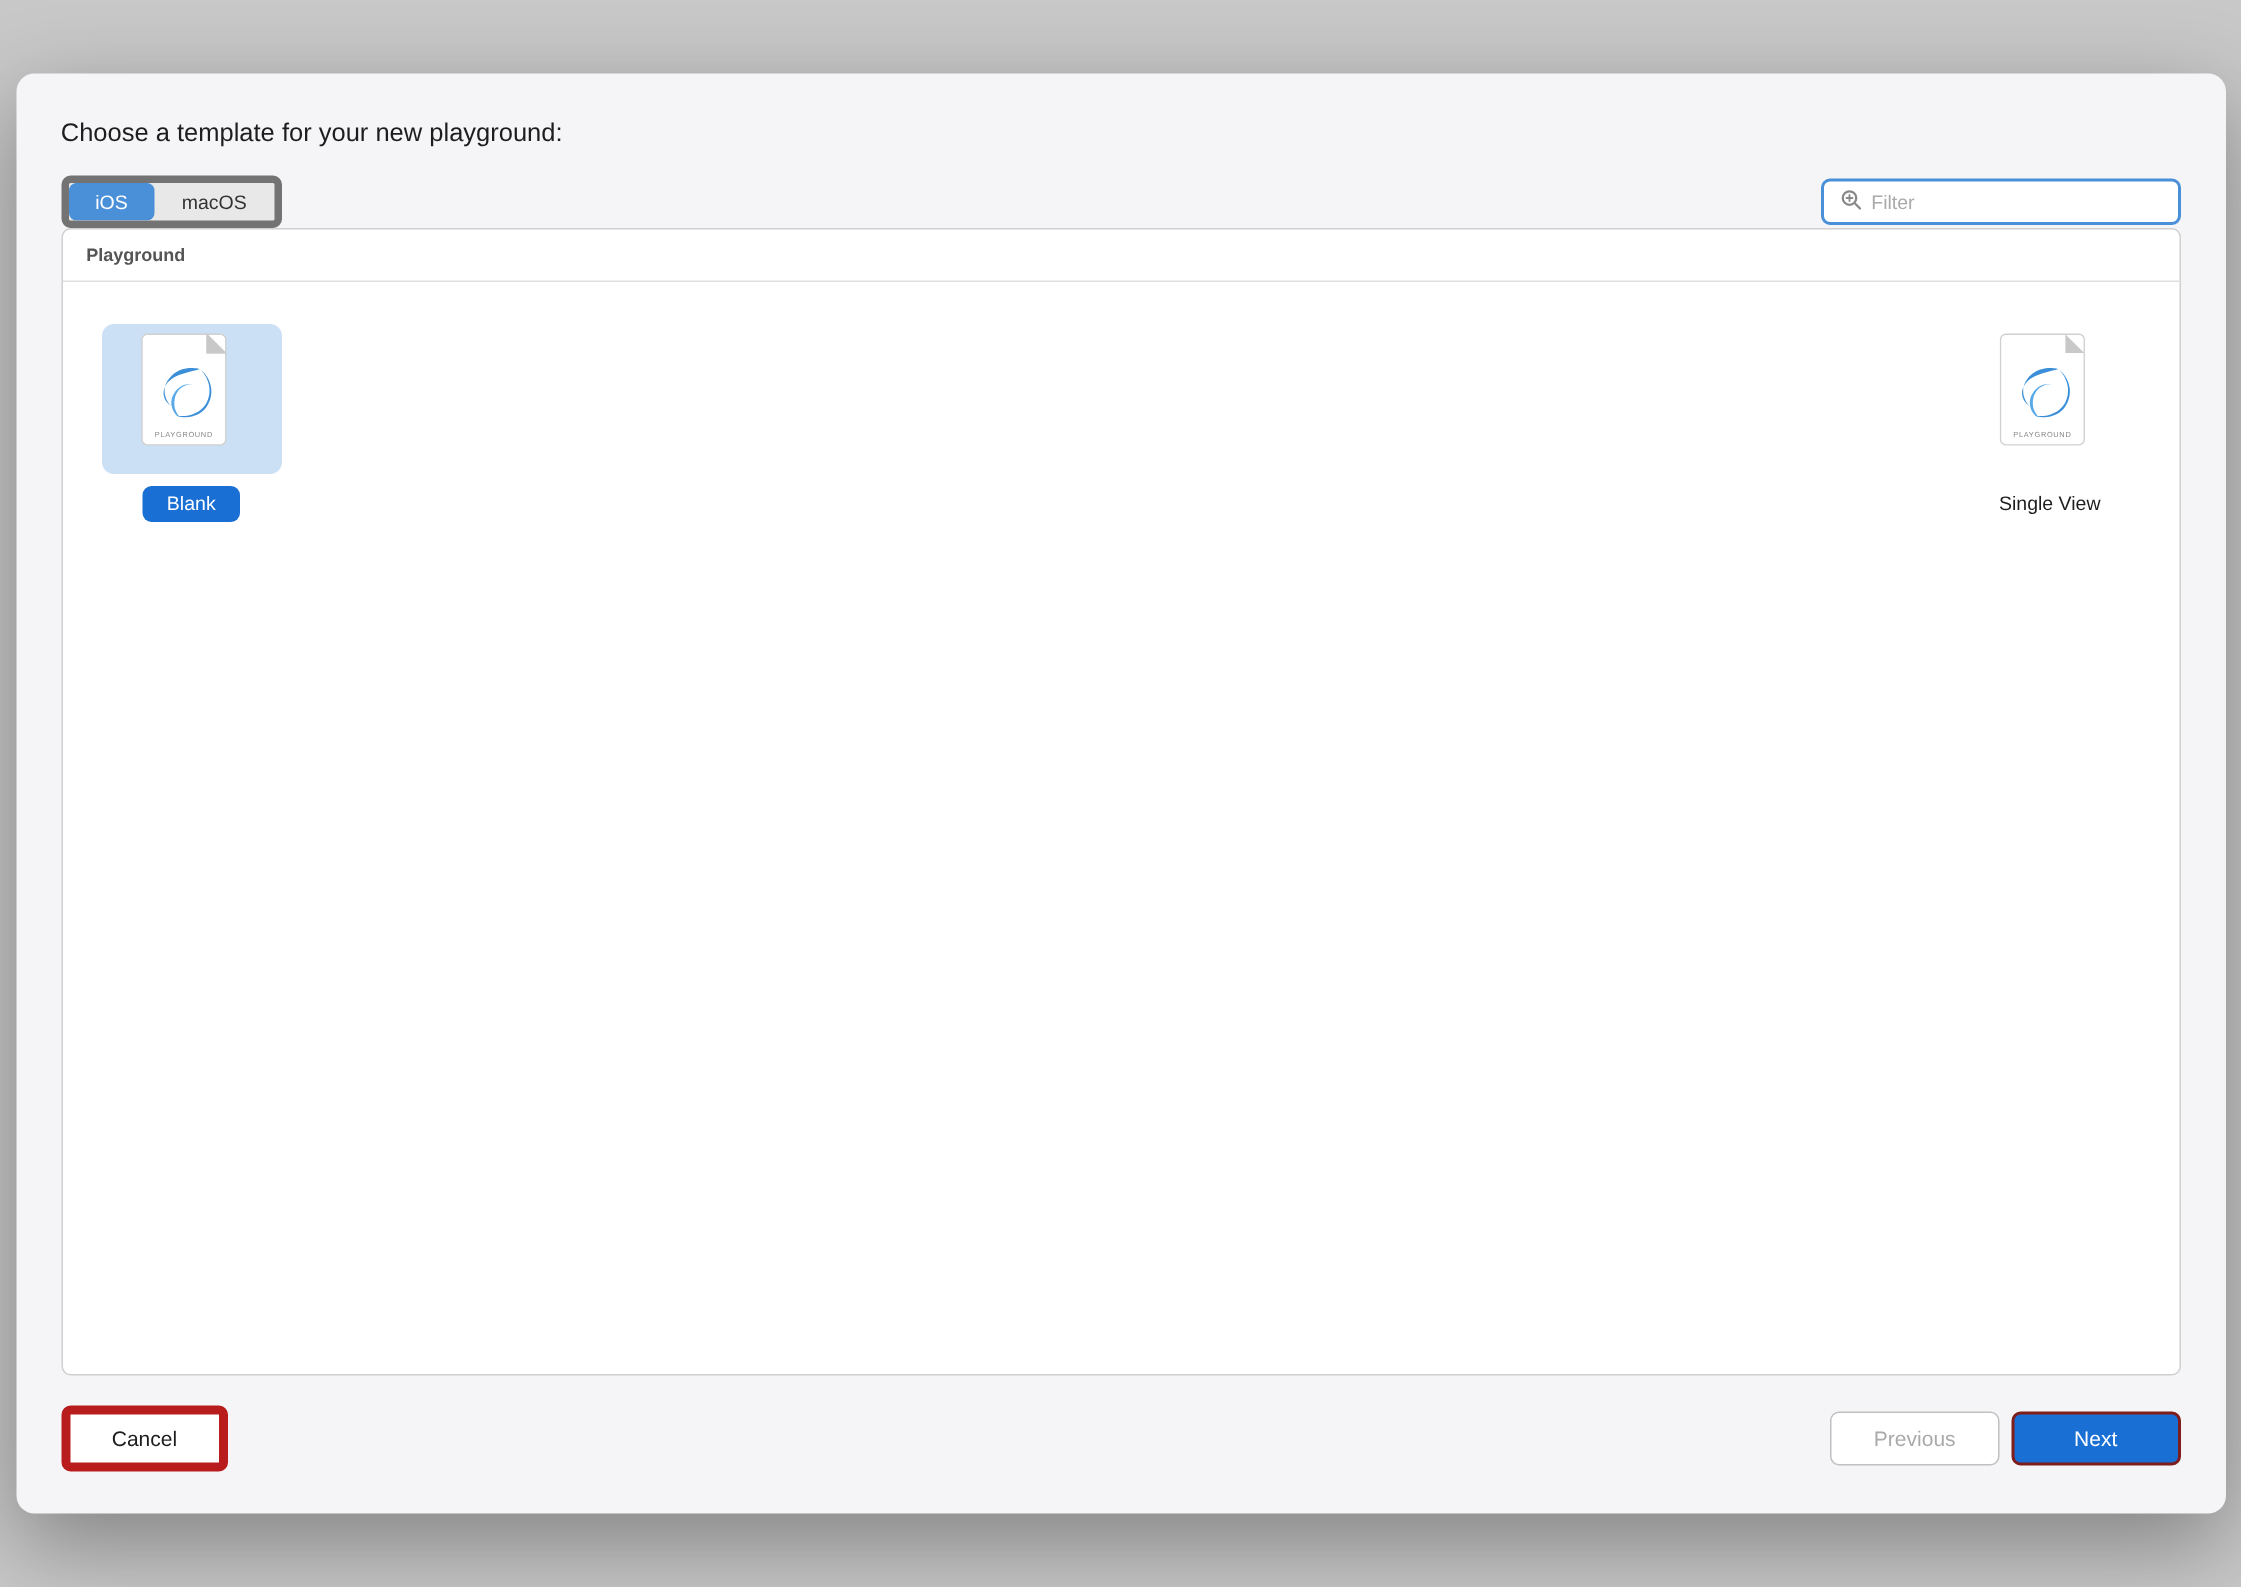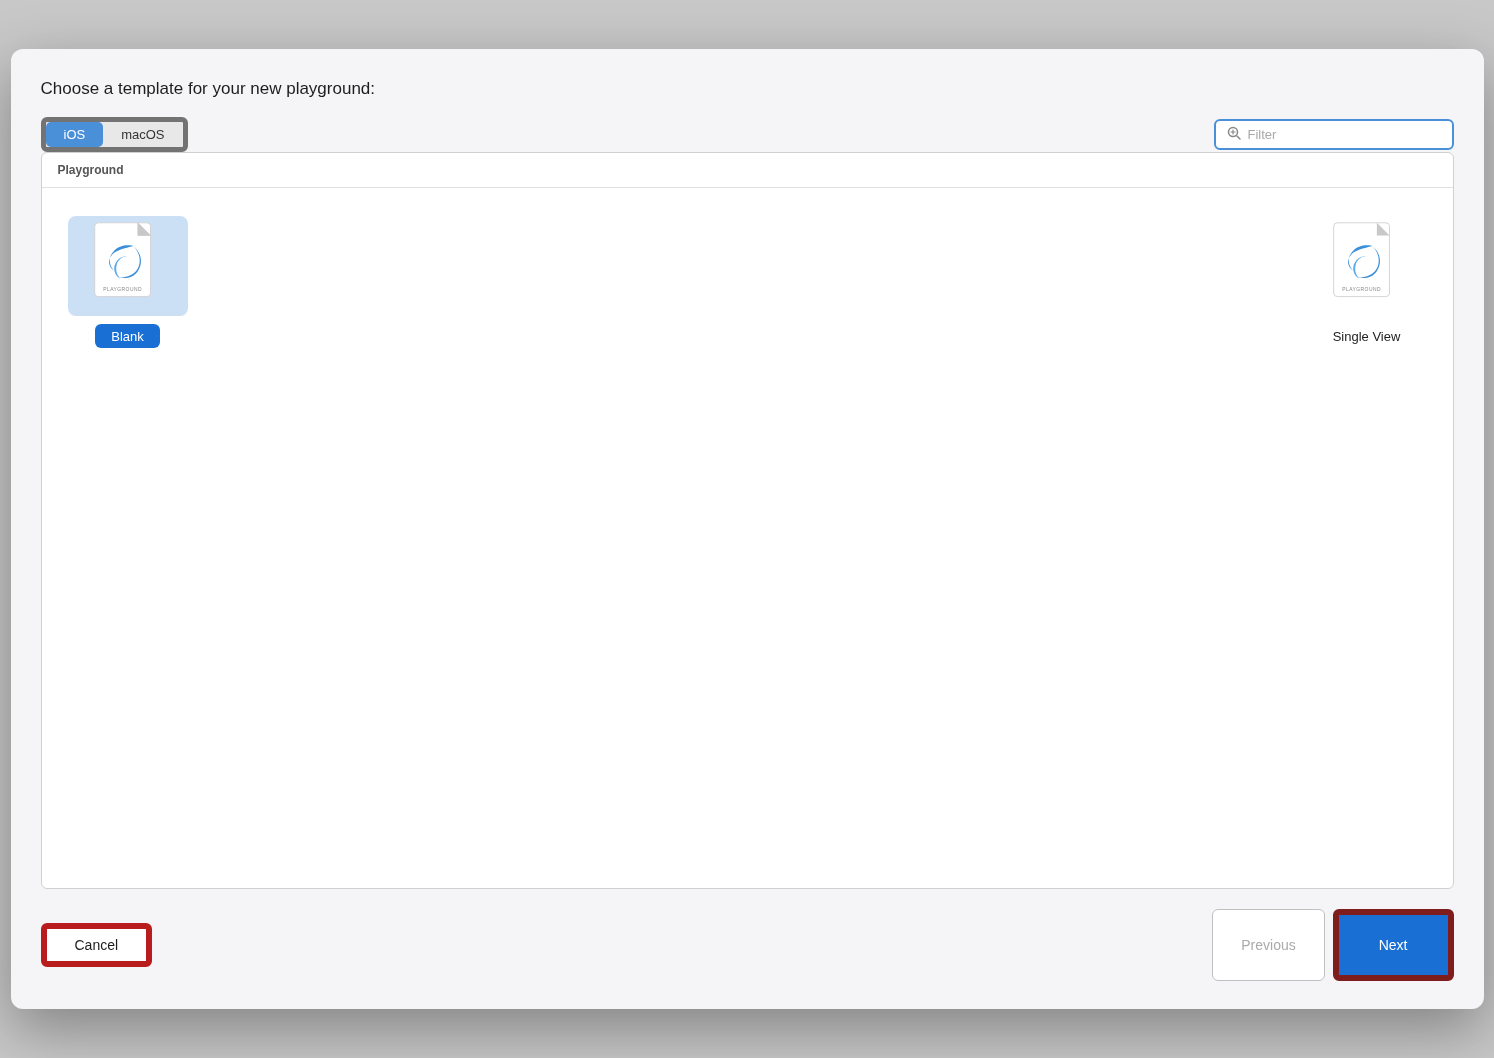--- a/index.html
+++ b/index.html
@@ -201,24 +201,24 @@
     }
 
     .btn-previous {
       background: white;
       border: 1px solid #c0c0c0;
       color: #aaa;
     }
 
     .btn-next {
       background: #1a6fd4;
-      border: 6px solid #7f1d1d;
+      border: 2px solid #7f1d1d;
       color: white;
       font-weight: 500;
-      padding: 22px 40px;
+      padding: 8px 40px;
     }
 
     .footer-right {
       display: flex;
       gap: 8px;
     }
   </style>
 </head>
 <body>
 

